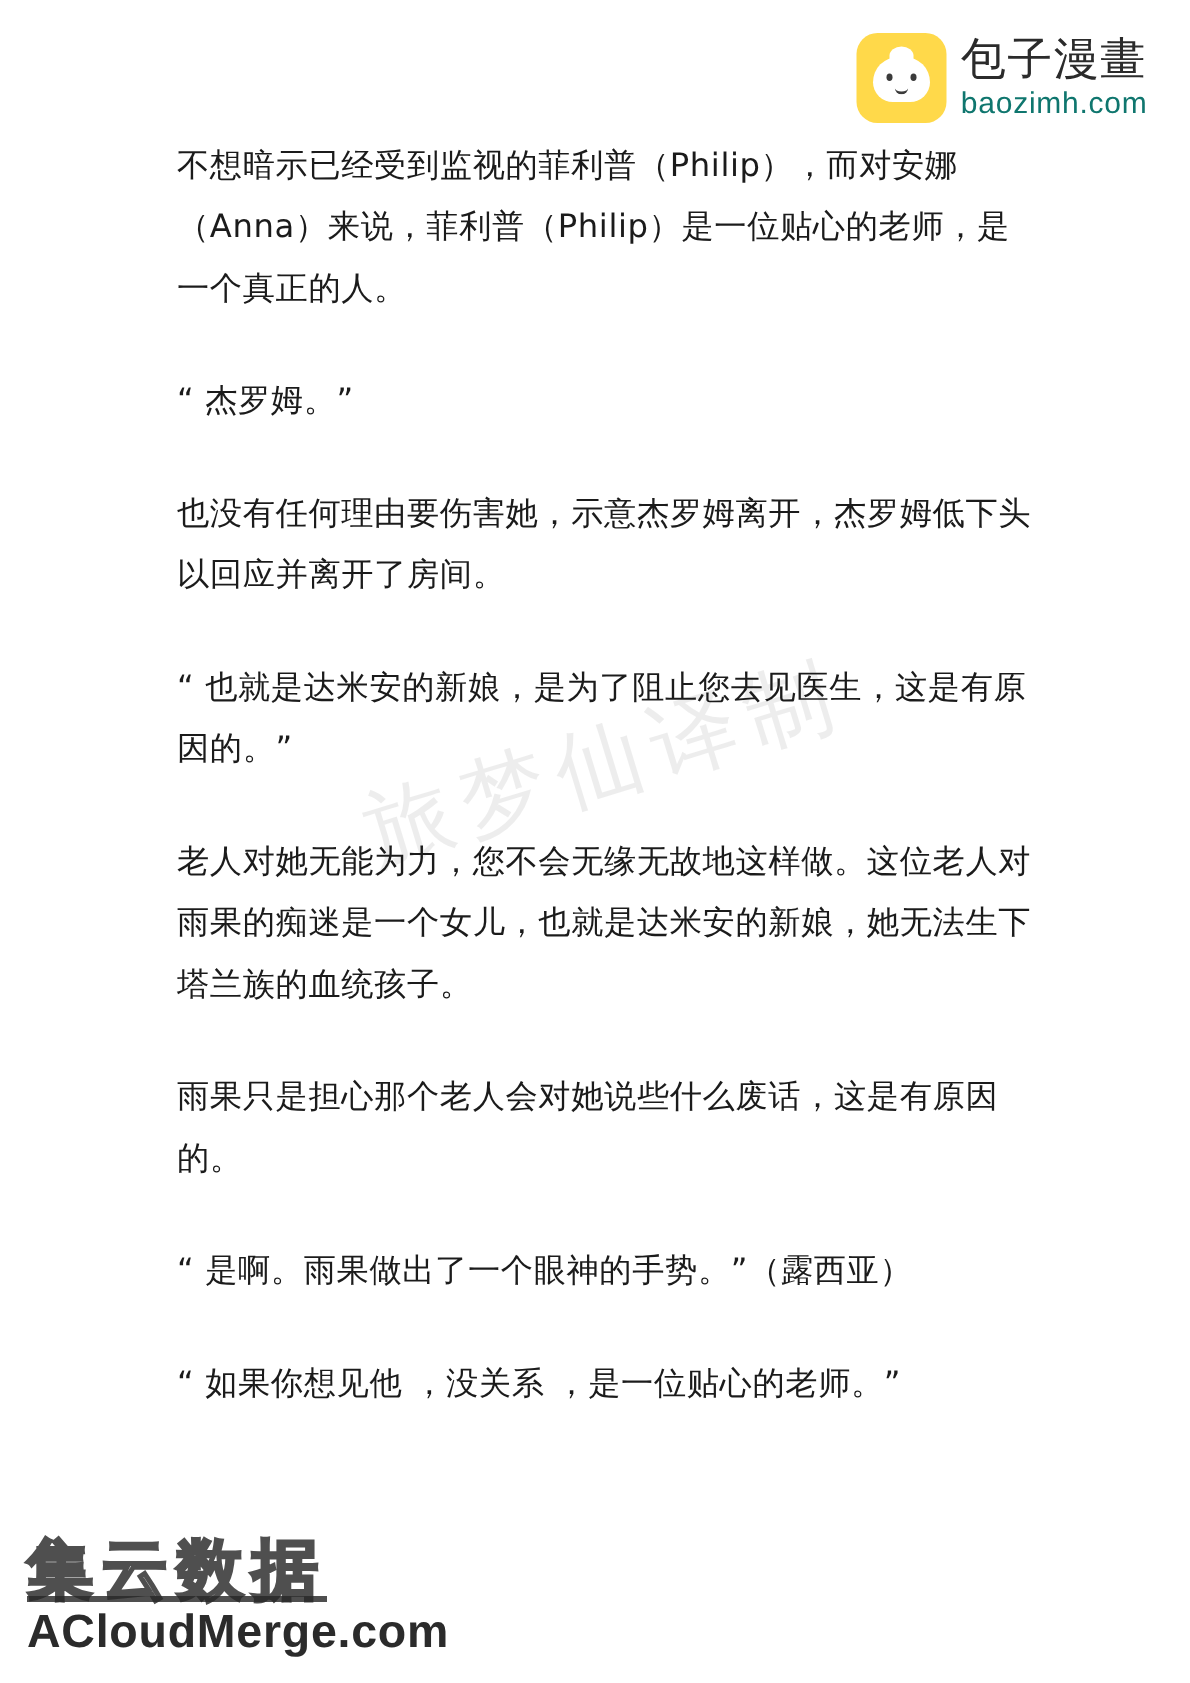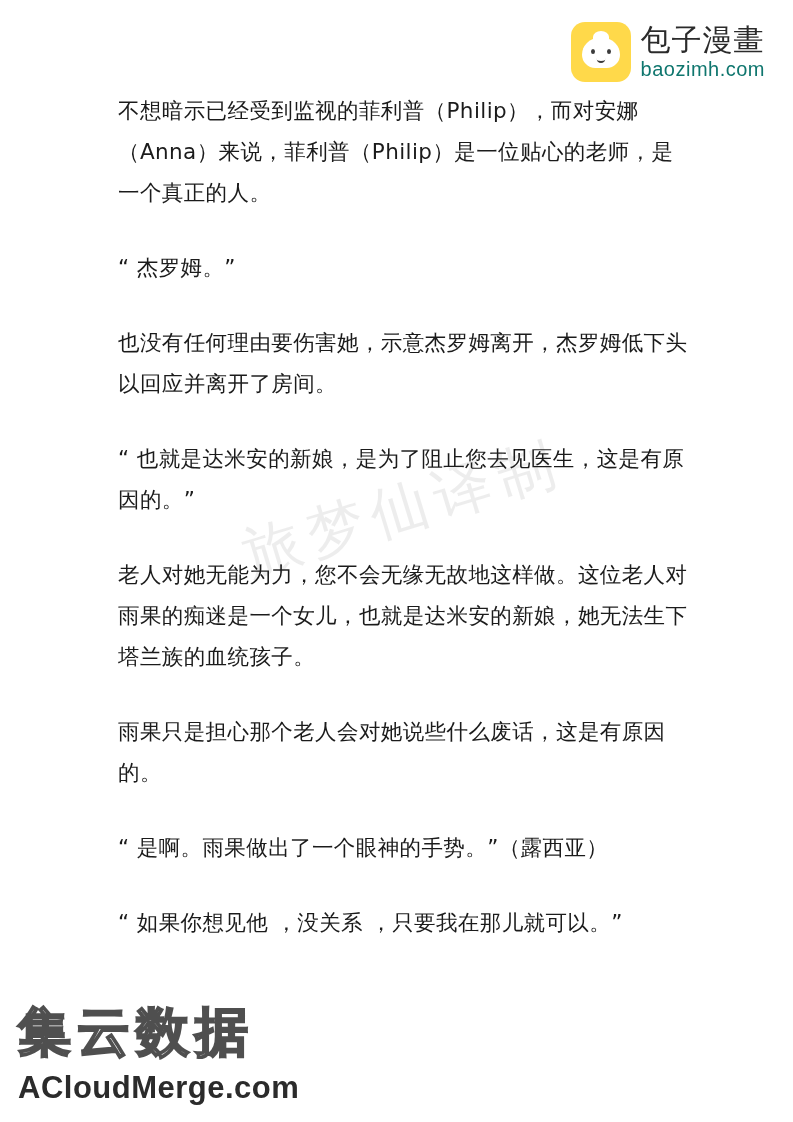--- a/index.html
+++ b/index.html
@@ -123,34 +123,35 @@
   .para:last-child { margin-bottom: 0; }
 
   
   .wm-bottom {
     position: absolute;
     left: 18px;
     bottom: 16px;
     pointer-events: none;
   }
   .wm-bottom-cn {
-    font-size: 53px;
+    font-size: 44px;
     font-weight: bold;
     letter-spacing: 6px;
     color: transparent;
     -webkit-text-stroke: 2px rgba(40, 40, 40, 0.82);
     font-family: "DejaVu Sans", sans-serif;
     line-height: 1.05;
+    text-decoration: underline;
   }
   .wm-bottom-en {
     font-size: 31px;
     font-weight: bold;
     color: #2b2b2b;
     letter-spacing: 0.5px;
-    margin-top: 10px;
+    margin-top: 0;
     font-family: "Liberation Sans", sans-serif;
     text-align: right;
   }
 </style>
 </head>
 <body>
 
 <div class="brand">
   <div class="brand-logo">
     <div class="bun">
@@ -168,19 +169,19 @@
 <div class="wm-diagonal">旅梦仙译制</div>
 
 <div class="content">
   <p class="para">不想暗示已经受到监视的菲利普（Philip），而对安娜（Anna）来说，菲利普（Philip）是一位贴心的老师，是一个真正的人。</p>
   <p class="para">“ 杰罗姆。”</p>
   <p class="para">也没有任何理由要伤害她，示意杰罗姆离开，杰罗姆低下头以回应并离开了房间。</p>
   <p class="para">“ 也就是达米安的新娘，是为了阻止您去见医生，这是有原因的。”</p>
   <p class="para">老人对她无能为力，您不会无缘无故地这样做。这位老人对雨果的痴迷是一个女儿，也就是达米安的新娘，她无法生下塔兰族的血统孩子。</p>
   <p class="para">雨果只是担心那个老人会对她说些什么废话，这是有原因的。</p>
   <p class="para">“ 是啊。雨果做出了一个眼神的手势。”（露西亚）</p>
-  <p class="para">“ 如果你想见他 ，没关系 ，只要我在那儿就可以。”</p>
+  <p class="para">“ 如果你想见他 ，没关系 ，是一位贴心的老师。”</p>
 </div>
 
 <div class="wm-bottom">
   <div class="wm-bottom-cn">集云数据</div>
   <div class="wm-bottom-en">ACloudMerge.com</div>
 </div>
 
 </body></html>

